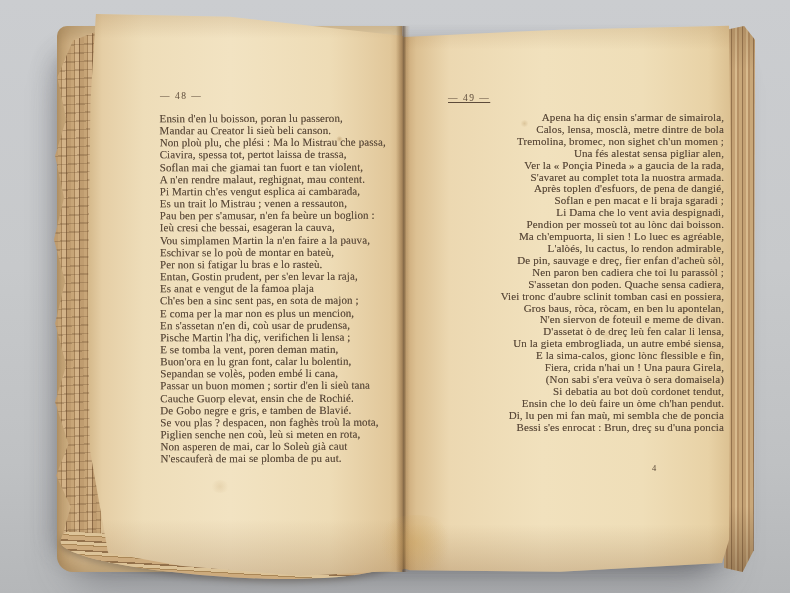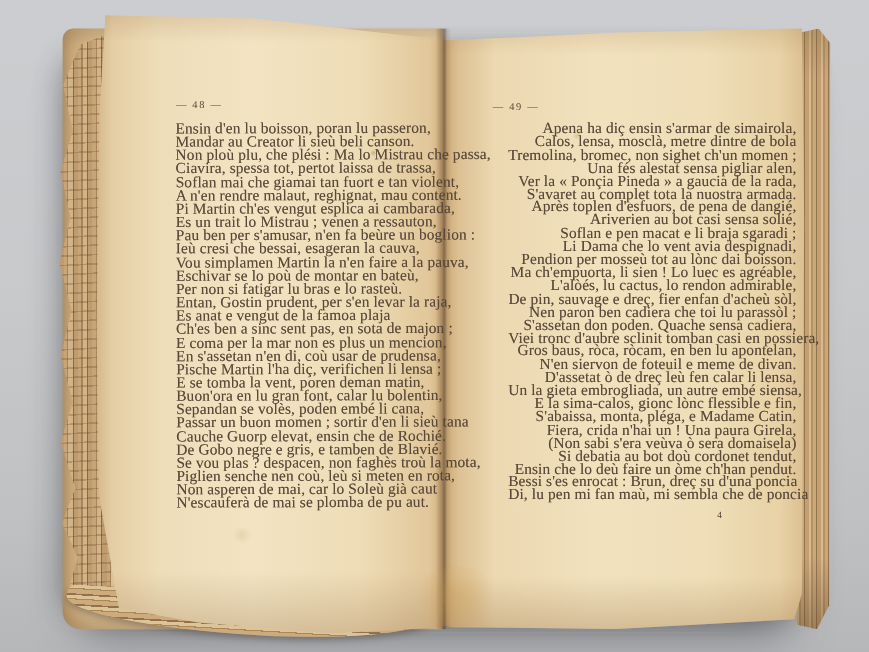--- a/index.html
+++ b/index.html
@@ -64,22 +64,22 @@
   }
   
   .gutter{
     position:absolute;left:396px;top:26px;width:14px;height:546px;
     background:linear-gradient(90deg,rgba(0,0,0,0) 0%,rgba(125,90,52,.5) 42%,rgba(70,48,26,.55) 55%,rgba(150,115,75,.25) 75%,rgba(0,0,0,0) 100%);
     filter:blur(.6px);
   }
   
   .pgnum{position:absolute;color:#5d4b3a;font-size:9.5px;letter-spacing:1.5px;text-align:left;}
   .pgnum-left{left:160px;top:91px;width:232px;}
-  .pgnum-right{left:448px;top:93px;width:222px;}
-  .poem{position:absolute;color:#5a4939;font-size:14px;letter-spacing:.1px;}
+  .pgnum-right{left:448px;top:93px;width:222px;text-decoration:underline;}
+  .poem{position:absolute;color:#5a4939;font-size:11px;letter-spacing:.1px;}
   .poem .line{white-space:pre;text-shadow:0 0 .5px rgba(90,73,57,.55);}
   .poem-left{left:160px;top:112px;width:248px;line-height:12.15px;transform:rotate(-.15deg);}
   .poem-right{left:462px;top:112px;width:262px;line-height:11.9px;text-align:right;}
   .sig{position:absolute;left:652px;top:463px;color:#5a4939;font-size:8.5px;}
   
   .spot{position:absolute;border-radius:50%;pointer-events:none;}
   .s1{left:336px;top:136px;width:7px;height:6px;background:radial-gradient(circle,rgba(150,110,55,.4),rgba(150,110,55,0) 70%);}
   .s2{left:520px;top:120px;width:9px;height:7px;background:radial-gradient(circle,rgba(160,120,60,.25),rgba(160,120,60,0) 70%);}
   .s3{left:370px;top:515px;width:90px;height:55px;background:radial-gradient(circle,rgba(205,160,80,.35),rgba(205,160,80,0) 65%);}
   .s4{left:600px;top:330px;width:14px;height:10px;background:radial-gradient(circle,rgba(170,130,70,.18),rgba(170,130,70,0) 70%);}
@@ -134,42 +134,40 @@
 
   <div class="pgnum pgnum-right">— 49 —</div>
   <div class="poem poem-right">
       <div class="line">Apena ha diç ensin s'armar de simairola,</div>
       <div class="line">Calos, lensa, mosclà, metre dintre de bola</div>
       <div class="line">Tremolina, bromec, non sighet ch'un momen ;</div>
       <div class="line">Una fés alestat sensa pigliar alen,</div>
       <div class="line">Ver la « Ponçia Pineda » a gaucia de la rada,</div>
       <div class="line">S'avaret au complet tota la nuostra armada.</div>
       <div class="line">   Après toplen d'esfuors, de pena de dangié,</div>
-      <div class="line">Ariverien au bot casi sensa solié,</div>
       <div class="line">Soflan e pen macat e li braja sgaradi ;</div>
       <div class="line">Li Dama che lo vent avia despignadi,</div>
       <div class="line">Pendion per mosseù tot au lònc dai boisson.</div>
       <div class="line">Ma ch'empuorta, li sien ! Lo luec es agréable,</div>
       <div class="line">L'alòés, lu cactus, lo rendon admirable,</div>
       <div class="line">De pin, sauvage e dreç, fier enfan d'acheù sòl,</div>
       <div class="line">Nen paron ben cadiera che toi lu parassòl ;</div>
       <div class="line">S'assetan don poden. Quache sensa cadiera,</div>
       <div class="line">Viei tronc d'aubre sclinit tomban casi en possiera,</div>
       <div class="line">Gros baus, ròca, ròcam, en ben lu apontelan,</div>
       <div class="line">N'en siervon de foteuil e meme de divan.</div>
       <div class="line">D'assetat ò de dreç leù fen calar li lensa,</div>
       <div class="line">Un la gieta embrogliada, un autre embé siensa,</div>
       <div class="line">E la sima-calos, gionc lònc flessible e fin,</div>
-      <div class="line">S'abaissa, monta, pléga, e Madame Catin,</div>
       <div class="line">Fiera, crida n'hai un ! Una paura Girela,</div>
       <div class="line">(Non sabi s'era veùva ò sera domaisela)</div>
       <div class="line">Si debatia au bot doù cordonet tendut,</div>
       <div class="line">Ensin che lo deù faire un òme ch'han pendut.</div>
+      <div class="line">Di, lu pen mi fan maù, mi sembla che de poncia</div>
       <div class="line">Bessi s'es enrocat : Brun, dreç su d'una poncia</div>
-      <div class="line">Di, lu pen mi fan maù, mi sembla che de poncia</div>
     </div>
   <div class="sig">4</div>
 
   <div class="spot s1"></div>
   <div class="spot s2"></div>
   <div class="spot s3"></div>
   <div class="spot s4"></div>
   <div class="spot s5"></div>
 </div>
 

